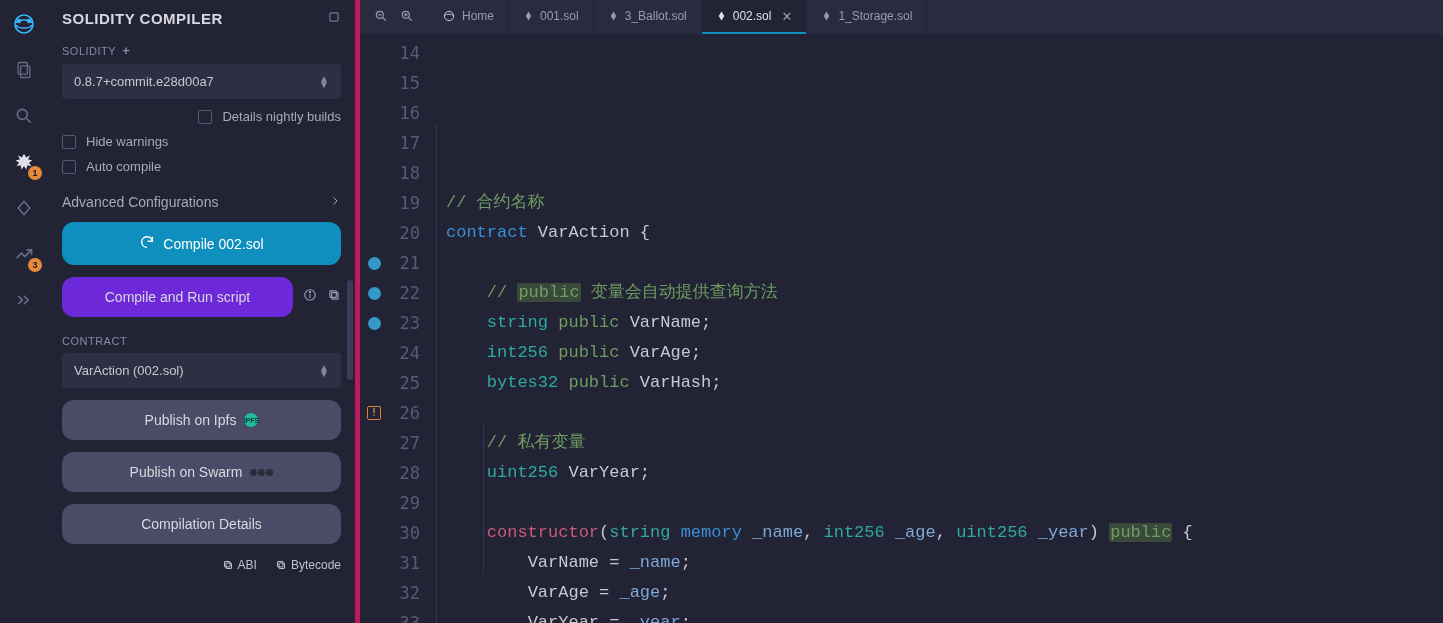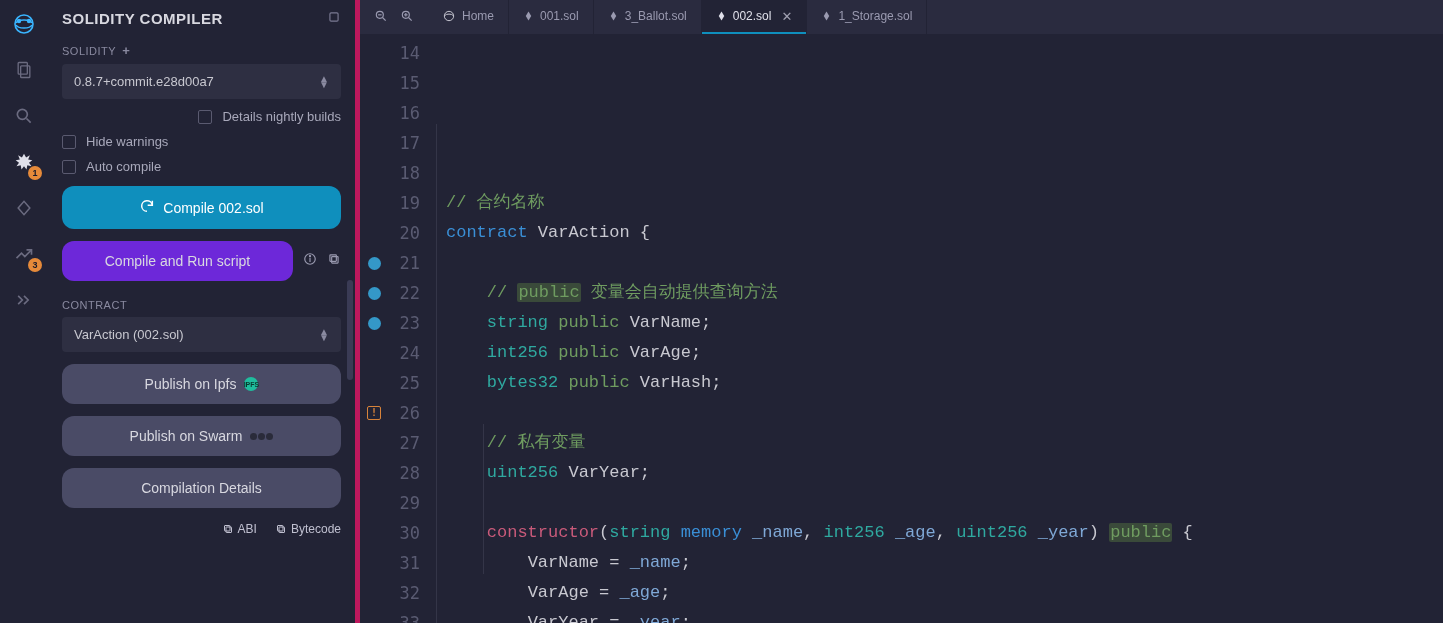--- a/index.html
+++ b/index.html
@@ -330,20 +330,28 @@
   </div>
   <div class="check-row">
     <span class="checkbox"></span>
     <span>Hide warnings</span>
   </div>
   <div class="check-row">
     <span class="checkbox"></span>
     <span>Auto compile</span>
   </div>
 
+  <div class="adv-row">
+    <span>Advanced Configurations</span>
+    <span>
+      <svg width="12" height="12" viewBox="0 0 24 24" fill="none" stroke="currentColor" stroke-width="2">
+          <polyline points="9,5 16,12 9,19"></polyline>
+        </svg>
+    </span>
+  </div>
 
   <button class="btn primary">
     <span>
       <svg width="16" height="16" viewBox="0 0 24 24" fill="none" stroke="currentColor" stroke-width="2.2">
           <path d="M20 11A8 8 0 1 0 12 20"></path>
           <polyline points="20,4 20,11 13,11"></polyline>
         </svg>
     </span>
     <span>Compile 002.sol</span>
   </button>

